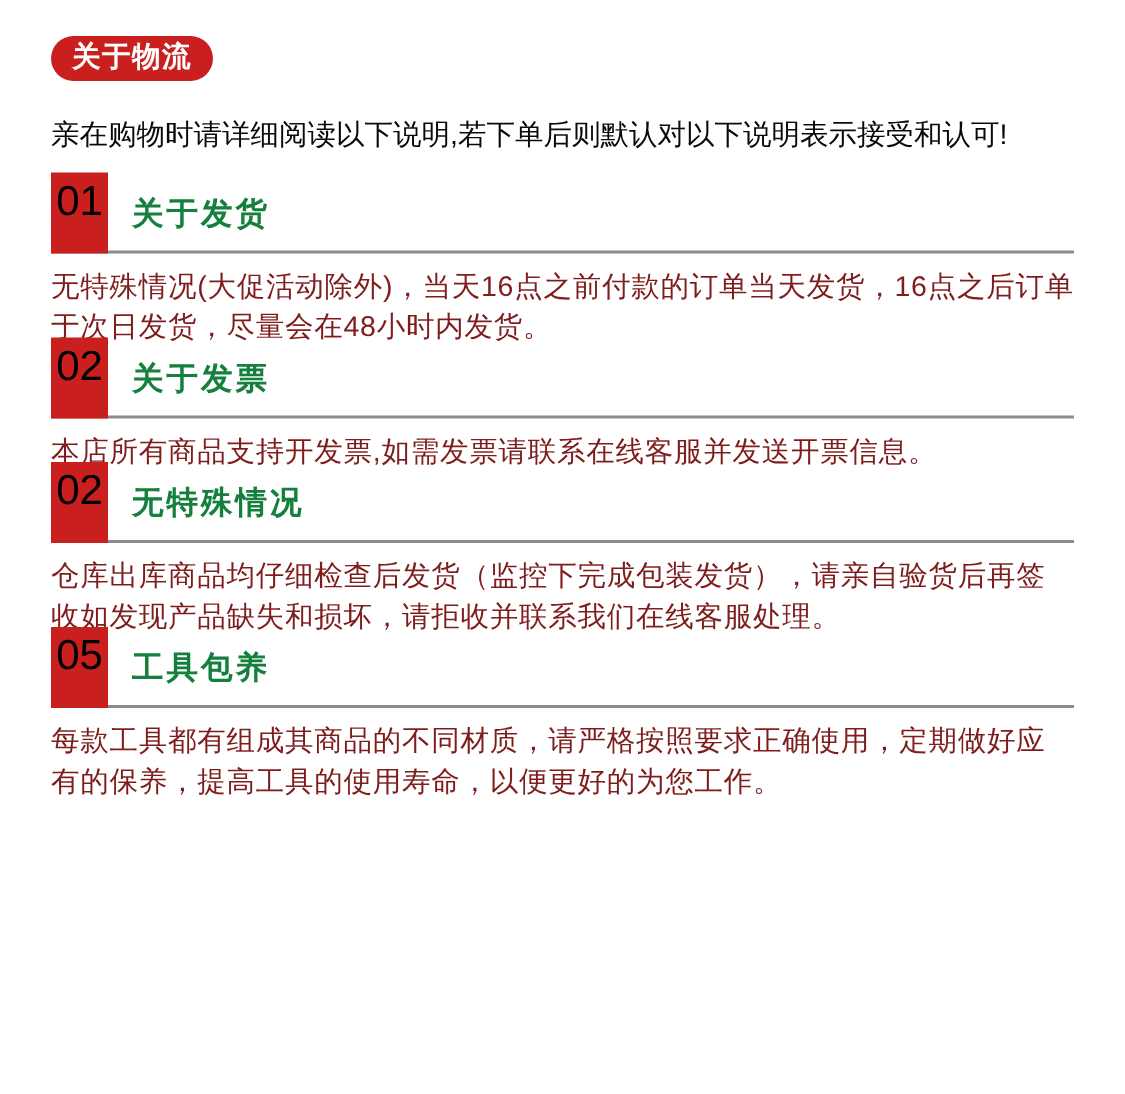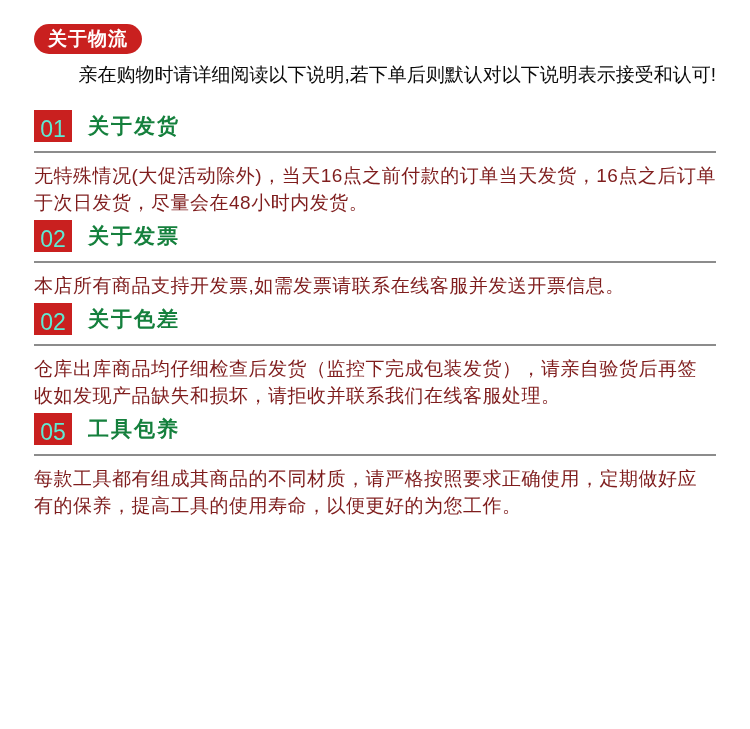--- a/index.html
+++ b/index.html
@@ -23,41 +23,41 @@
     background: #c9201f;
     color: #ffffff;
     font-size: 19px;
     font-weight: bold;
     line-height: 20px;
     padding: 5px 14px 5px 14px;
     border-radius: 16px;
     letter-spacing: 1px;
   }
   .intro {
-    margin-top: 9px;
-    text-align: right;
+    margin-top: 25px;
+    text-align: left;
     font-size: 19px;
     line-height: 24px;
     color: #0a0a0a;
     white-space: nowrap;
   }
   .section { margin-top: 1px; }
   .section.first { margin-top: 20px; }
   .sec-header {
     display: flex;
     align-items: center;
     gap: 16px;
     height: 38px;
   }
   .num-box {
     width: 38px;
-    height: 32px;
+    height: 54px;
     background: #c9201f;
-    color: #5eead4;
-    font-size: 23px;
+    color: #000000;
+    font-size: 28px;
     line-height: 38px;
     text-align: center;
     flex: 0 0 38px;
   }
   .sec-title {
     font-size: 21px;
     font-weight: bold;
     color: #15803d;
     letter-spacing: 2px;
   }
@@ -100,21 +100,21 @@
       <div class="sec-title">关于发票</div>
     </div>
     <hr class="divider">
     <div class="sec-body">本店所有商品支持开发票,如需发票请联系在线客服并发送开票信息。</div>
   </div>
 
 
   <div class="section">
     <div class="sec-header">
       <div class="num-box">02</div>
-      <div class="sec-title">关于色差</div>
+      <div class="sec-title">无特殊情况</div>
     </div>
     <hr class="divider">
     <div class="sec-body">仓库出库商品均仔细检查后发货（监控下完成包装发货），请亲自验货后再签收如发现产品缺失和损坏，请拒收并联系我们在线客服处理。</div>
   </div>
 
   <div class="section">
     <div class="sec-header">
       <div class="num-box">05</div>
       <div class="sec-title">工具包养</div>
     </div>

